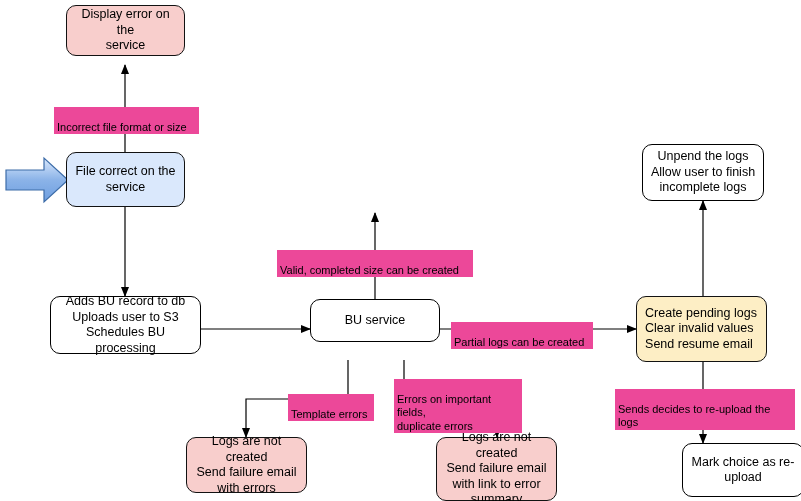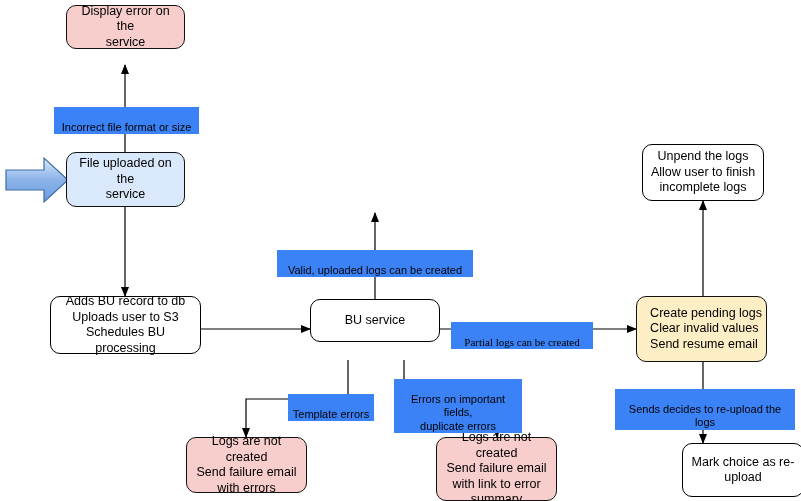--- a/index.html
+++ b/index.html
@@ -41,29 +41,28 @@
     line-height: 15.5px;
     color: #000000;
     white-space: pre-line;
     padding: 2px 4px;
   }
   .node.fill-pink   { background: #f8cecc; border-color: #121212; }
   .node.fill-blue   { background: #dae8fc; border-color: #121212; }
   .node.fill-green  { background: #b9e0a5; border-color: #121212; }
   .node.fill-yellow { background: #fdeec5; border-color: #121212; }
   .node.fill-white  { background: #ffffff; border-color: #000000; }
-  .node.align-left  { justify-content: flex-end; text-align: left; padding-left: 3px; }
+  .node.align-left  { justify-content: center; text-align: left; padding-left: 3px; }
 
   .edge-label {
     position: absolute;
     font-size: 11px;
     line-height: 13.5px;
     color: #000000;
-    background: #3b82f6;
-    text-align: center;
+    background: #ec4899;
     white-space: pre-line;
     padding: 0 3px;
     box-sizing: border-box;
   }
 </style>
 </head>
 <body>
 
 <div id="canvas">
 
@@ -99,27 +98,27 @@
       <path d="M703,296 L703,201" marker-end="url(#arrowhead)"></path>
 
       <path d="M703,362 L703,443" marker-end="url(#arrowhead)"></path>
     </g>
 
     <g>
       <path d="M6,170 L44,170 L44,158 L68,180 L44,202 L44,190 L6,190 Z" fill="url(#startGrad)" stroke="#3c6ca8" stroke-width="1.2"></path>
     </g>
   </svg>
 
-  <div class="node fill-pink" style="left:66px; top:5px; width:119px; height:44px;">
+  <div class="node fill-pink" style="left:66px; top:5px; width:119px; height:51px;">
     <span>Display error on the
 service</span>
   </div>
 
   <div class="node fill-blue" style="left:66px; top:152px; width:119px; height:55px;">
-    <span>File uploaded on the
+    <span>File correct on the
 service</span>
   </div>
 
   <div class="node fill-white" style="left:50px; top:296px; width:151px; height:58px;">
     <span>Adds BU record to db
 Uploads user to S3
 Schedules BU processing</span>
   </div>
 
 
@@ -156,24 +155,24 @@
     <span>Mark choice as re-
 upload</span>
   </div>
 
   <div class="edge-label" style="left:54px; top:107px; width:145px;">
     <span>Incorrect file format or size</span>
   </div>
 
 
   <div class="edge-label" style="left:277px; top:250px; width:196px;">
-    <span>Valid, uploaded logs can be created</span>
+    <span>Valid, completed size can be created</span>
   </div>
 
-  <div class="edge-label" style="left:451px; top:322px; width:142px;font-family:Liberation Serif, serif;">
+  <div class="edge-label" style="left:451px; top:322px; width:142px;">
     <span>Partial logs can be created</span>
   </div>
 
   <div class="edge-label" style="left:288px; top:394px; width:86px;">
     <span>Template errors</span>
   </div>
 
   <div class="edge-label" style="left:394px; top:379px; width:128px;">
     <span>Errors on important fields,
 duplicate errors</span>

